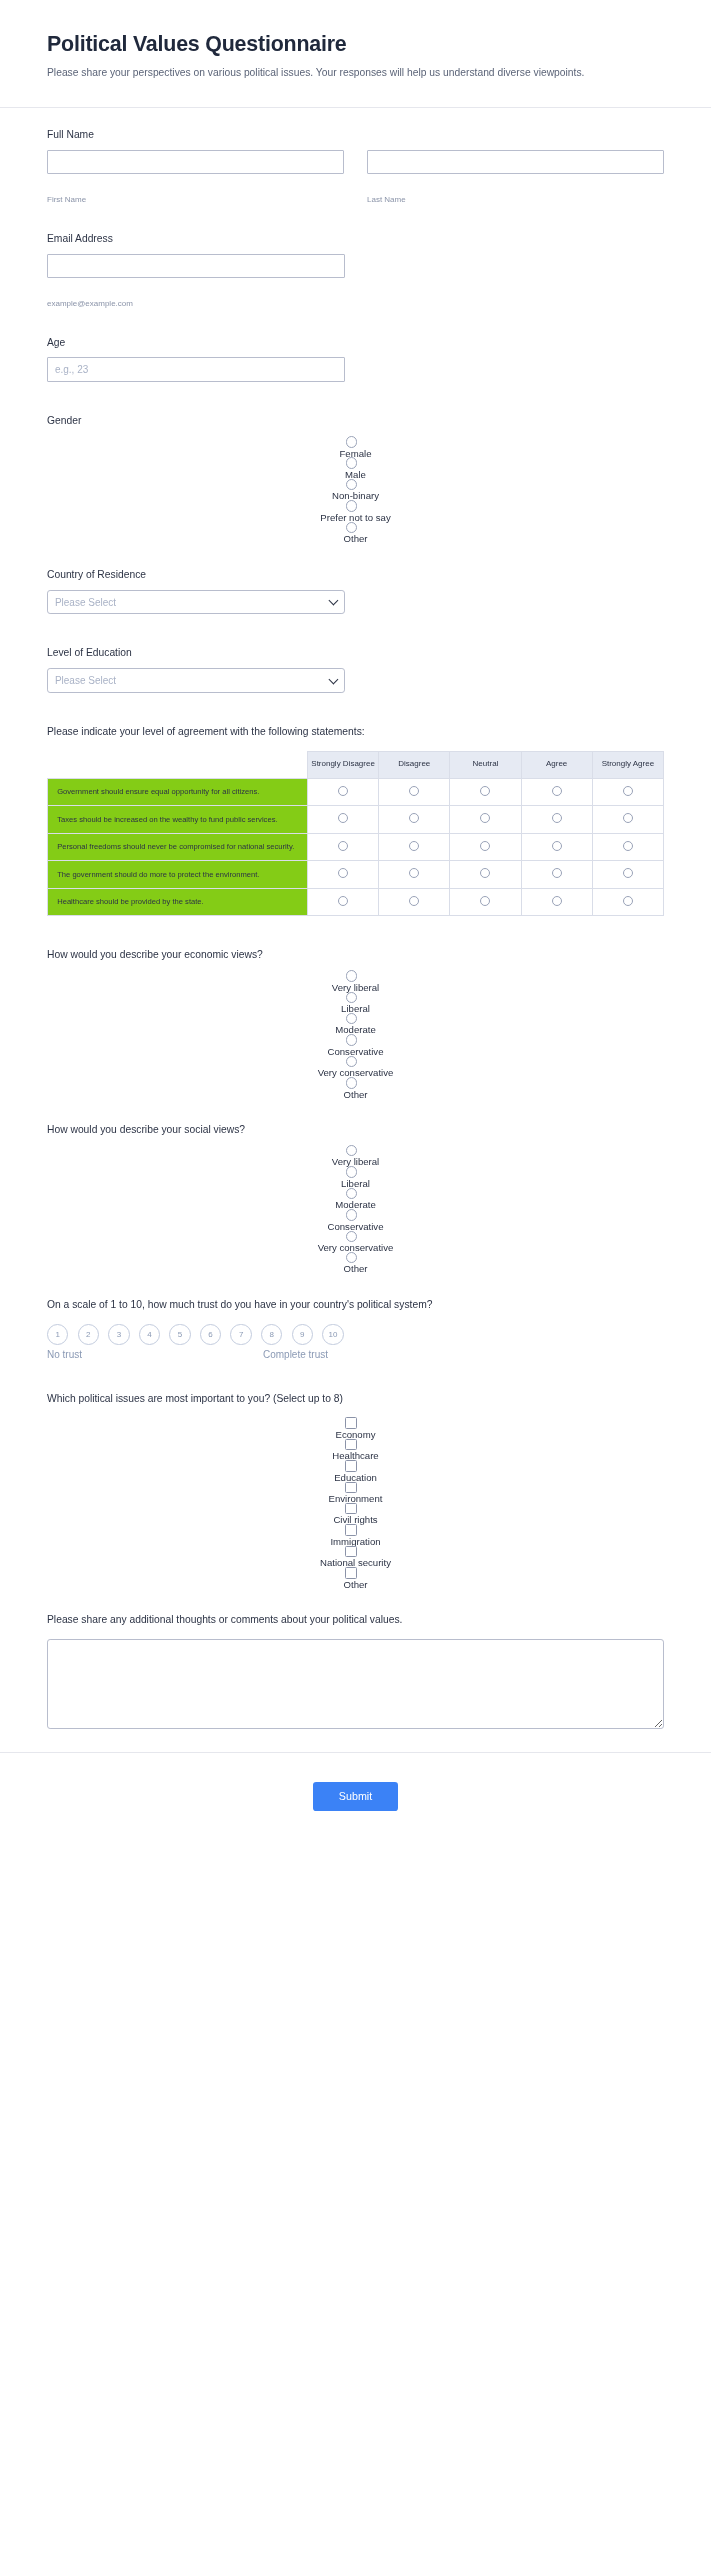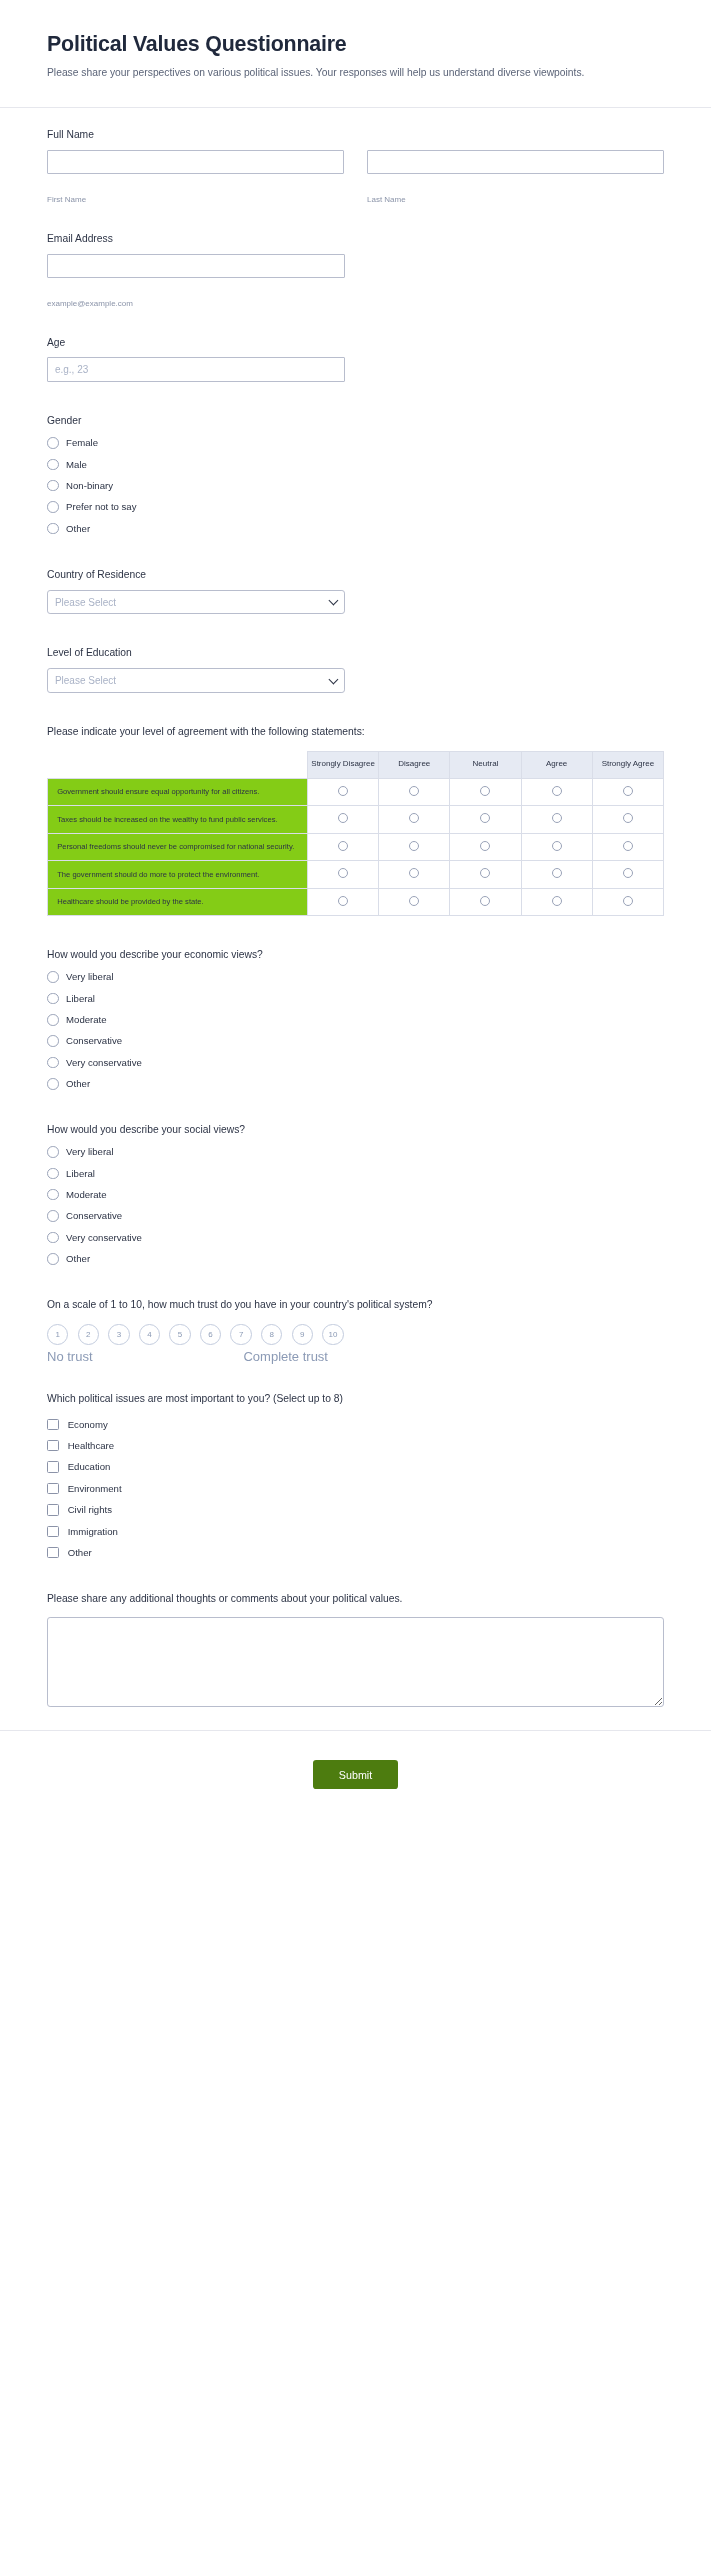--- a/index.html
+++ b/index.html
@@ -109,20 +109,21 @@
     pointer-events: none;
   }
 
   
   .opt-list { margin: 0; padding: 0; }
   .opt-item {
     display: flex;
     align-items: center;
     height: 13.8px;
     margin-bottom: 7.6px;
+    flex-direction: column;
   }
   .opt-item:last-child { margin-bottom: 0; }
 
   .radio-dot {
     width: 11.5px;
     height: 11.5px;
     border: 0.8px solid #9aa3b8;
     border-radius: 50%;
     background: #fff;
     flex: 0 0 auto;
@@ -215,21 +216,21 @@
     flex: 0 0 auto;
   }
   .scale-ends {
     position: relative;
     width: 297px;
     margin-top: 3.8px;
     height: 10.7px;
   }
   .scale-end-left, .scale-end-right {
     position: absolute;
-    font-size: 13px;
+    font-size: 10px;
     color: #8b9ab5;
     top: 0;
   }
   .scale-end-left { left: 0; }
   .scale-end-right { right: 16px; }
 
   
   .textarea-box {
     display: block;
     width: 100%;
@@ -249,21 +250,21 @@
   .form-footer {
     margin-top: 23px;
     border-top: 0.8px solid #e6e7ed;
     padding: 29px 0 34px 0;
     text-align: center;
   }
   .submit-btn {
     display: inline-block;
     min-width: 84px;
     padding: 8.4px 26px;
-    background: #4d7c0f;
+    background: #3b82f6;
     color: #ffffff;
     border: none;
     border-radius: 3.1px;
     font-family: "Liberation Sans", sans-serif;
     font-size: 10.7px;
     cursor: pointer;
   }
 
   .sp-12 { height: 9.2px; }
   .sp-20 { height: 15.3px; }
@@ -533,20 +534,24 @@
         <div class="opt-item">
           <span class="check-box"></span>
           <span class="opt-text">Civil rights</span>
         </div>
         <div class="opt-item">
           <span class="check-box"></span>
           <span class="opt-text">Immigration</span>
         </div>
         <div class="opt-item">
           <span class="check-box"></span>
+          <span class="opt-text">National security</span>
+        </div>
+        <div class="opt-item">
+          <span class="check-box"></span>
           <span class="opt-text">Other</span>
         </div>
       </div>
     </div>
 
     <div class="sp-20"></div>
 
     <div class="q-block">
       <span class="q-label stmt">Please share any additional thoughts or comments about your political values.</span>
       <textarea class="textarea-box" placeholder="" style=""></textarea>

